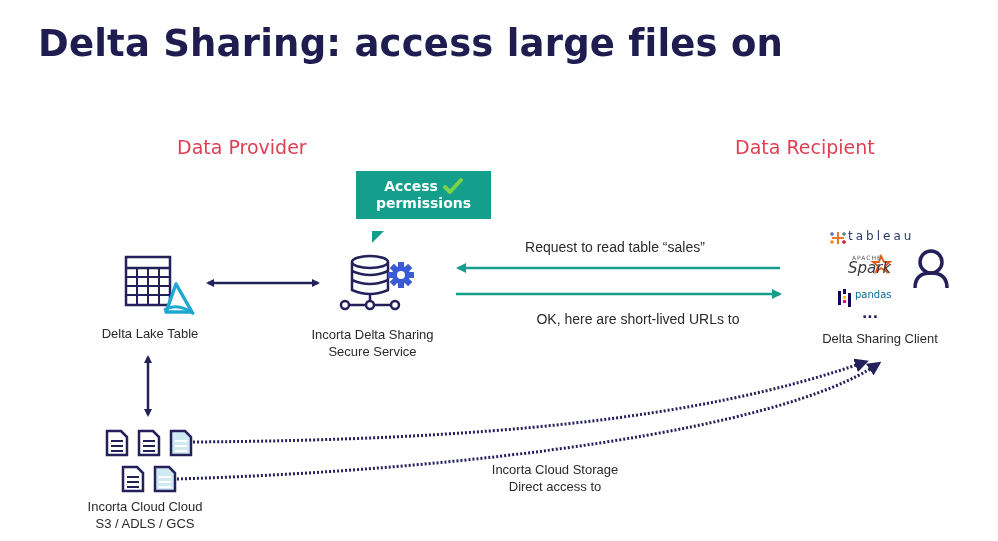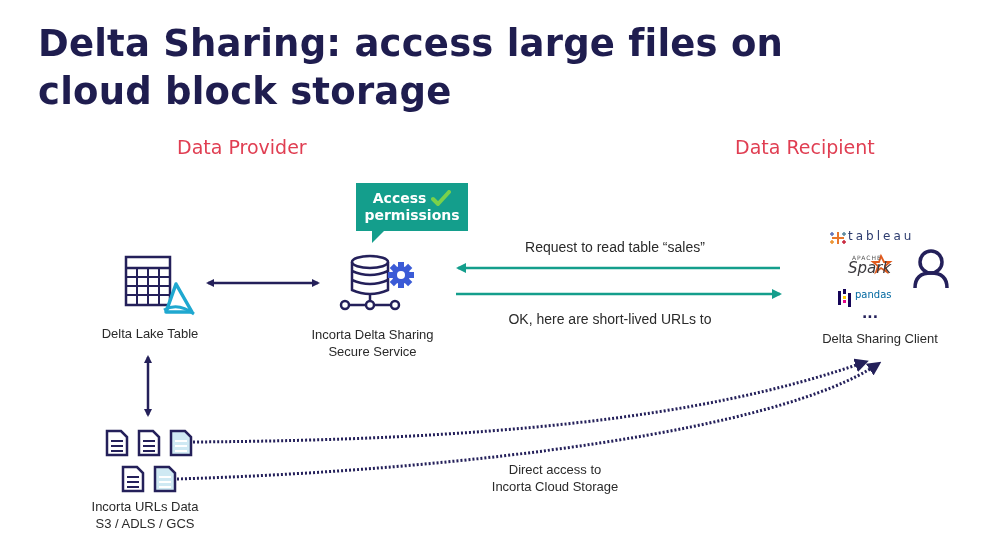--- a/index.html
+++ b/index.html
@@ -1,31 +1,30 @@
 <!DOCTYPE html>
 <html><head>
 <meta charset="utf-8">
 <style>
   html, body { margin:0; padding:0; background:#ffffff; }
   body { width:998px; height:541px; position:relative; overflow:hidden; font-family:"Liberation Sans", sans-serif; color:#222; }
   .abs { position:absolute; }
   .title { left:38px; top:20px; font-size:37px; font-weight:bold; color:#1f1d4f; line-height:48px; letter-spacing:0.2px; font-family:"DejaVu Sans", sans-serif; }
   .section { font-size:19px; font-weight:normal; color:#e03e52; font-family:"DejaVu Sans", sans-serif; }
   .label { font-size:13px; color:#2a2a2a; text-align:center; line-height:17px; }
-  .bubble { left:356px; top:183px; width:112px; height:48px; background:#149e8c; color:#fff; font-size:14px; font-weight:bold; text-align:center; line-height:17px; box-sizing:border-box; padding-top:7px; font-family:"DejaVu Sans", sans-serif; }
+  .bubble { left:356px; top:171px; width:135px; height:48px; background:#149e8c; color:#fff; font-size:14px; font-weight:bold; text-align:center; line-height:17px; box-sizing:border-box; padding-top:7px; font-family:"DejaVu Sans", sans-serif; }
   .bubble-tail { left:372px; top:231px; width:0; height:0; border-left:0 solid transparent; border-right:12px solid transparent; border-top:12px solid #149e8c; }
   .logo { font-family:"DejaVu Sans", sans-serif;text-align:right; }
   svg { position:absolute; left:0; top:0; }
 </style>
 </head>
 <body>
 
 <div class="abs title">
   <div>Delta Sharing: access large files on</div>
-  <div>cloud block storage</div>
 </div>
 
 <div class="abs section" style="left:177px; top:136px;">Data Provider</div>
 <div class="abs section" style="left:735px; top:136px;">Data Recipient</div>
 
 <svg width="998" height="541" viewBox="0 0 998 541">
   <defs>
     <marker id="navyHead" markerWidth="8" markerHeight="8" refX="6" refY="4" orient="auto" markerUnits="userSpaceOnUse">
       <path d="M0,0 L8,4 L0,8 Z" fill="#24205a"></path>
     </marker>
@@ -157,32 +156,32 @@
 <div class="abs bubble-tail"></div>
 
 <div class="abs label" style="left:80px; top:325px; width:140px;text-align:center;">Delta Lake Table</div>
 
 <div class="abs label" style="left:295px; top:326px; width:155px;">
   <div>Incorta Delta Sharing</div>
   <div>Secure Service</div>
 </div>
 
 <div class="abs label" style="left:70px; top:498px; width:150px;">
-  <div>Incorta URLs Data</div>
+  <div>Incorta Cloud Cloud</div>
   <div>S3 / ADLS / GCS</div>
 </div>
 
 <div class="abs label" style="left:805px; top:330px; width:150px;text-align:center;">Delta Sharing Client</div>
 
 <div class="abs label" style="left:490px; top:239px; width:250px; font-size:14px;">Request to read table “sales”</div>
-<div class="abs label" style="left:480px; top:311px; width:260px; font-size:14px;">
+<div class="abs label" style="left:508px; top:311px; width:260px; font-size:14px;">
   <div>OK, here are short-lived URLs to</div>
 </div>
 <div class="abs label" style="left:470px; top:461px; width:170px; font-size:13px;">
+  <div>Incorta Cloud Storage</div>
   <div>Direct access to</div>
-  <div>Incorta Cloud Storage</div>
 </div>
 
 <div class="abs logo" style="left:848px; top:229px; font-size:12px; letter-spacing:3px; color:#2c3b6e;">tableau</div>
 <div class="abs logo" style="left:852px; top:254px; font-size:6px; color:#555; letter-spacing:1px;">APACHE</div>
 <div class="abs logo" style="left:848px; top:259px; font-size:15px; font-style:italic; font-weight:normal; color:#3c3a3e;">Spark</div>
 <div class="abs logo" style="left:855px; top:289px; font-size:10px; font-weight:normal; color:#0369a1;">pandas</div>
 <div class="abs logo" style="left:862px; top:305px; font-size:14px; font-weight:bold; color:#24205a;">...</div>
 
 </body></html>

